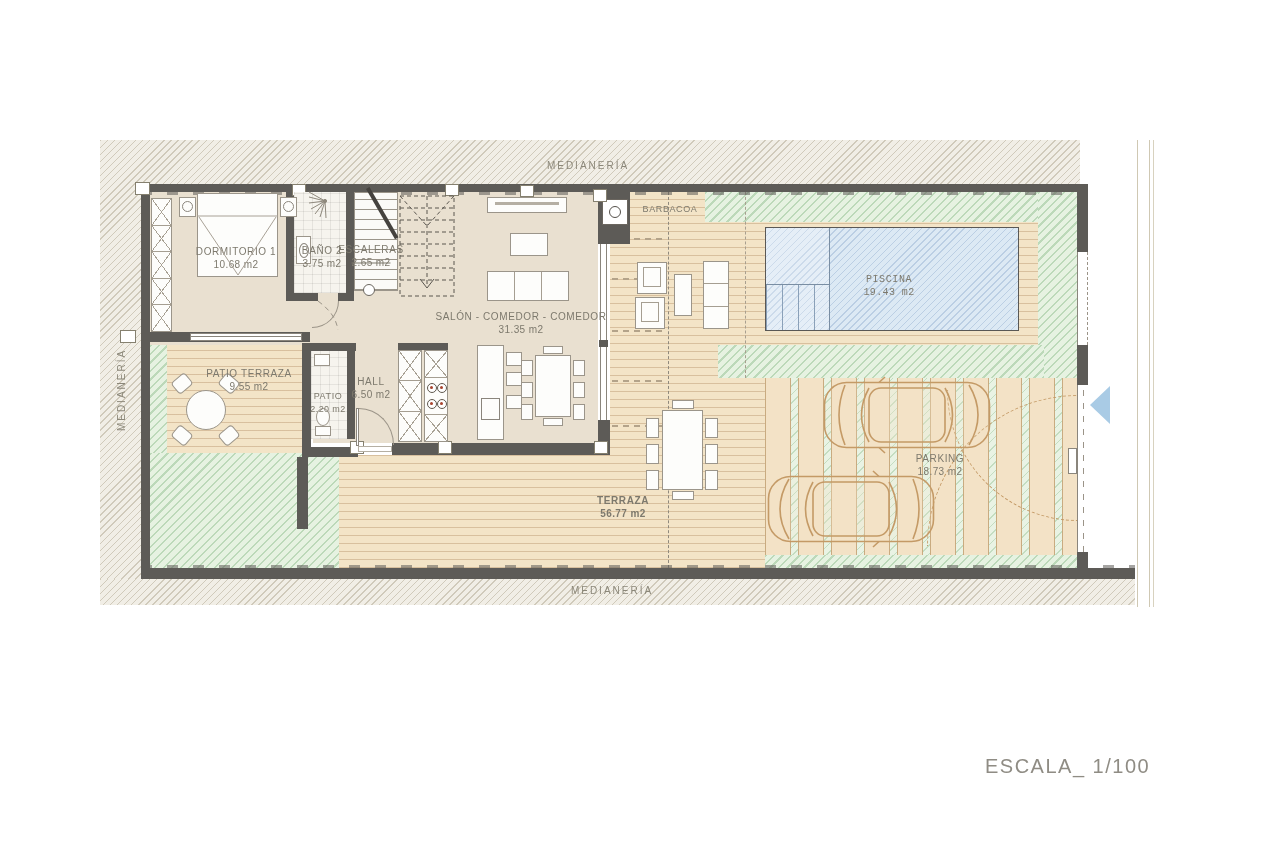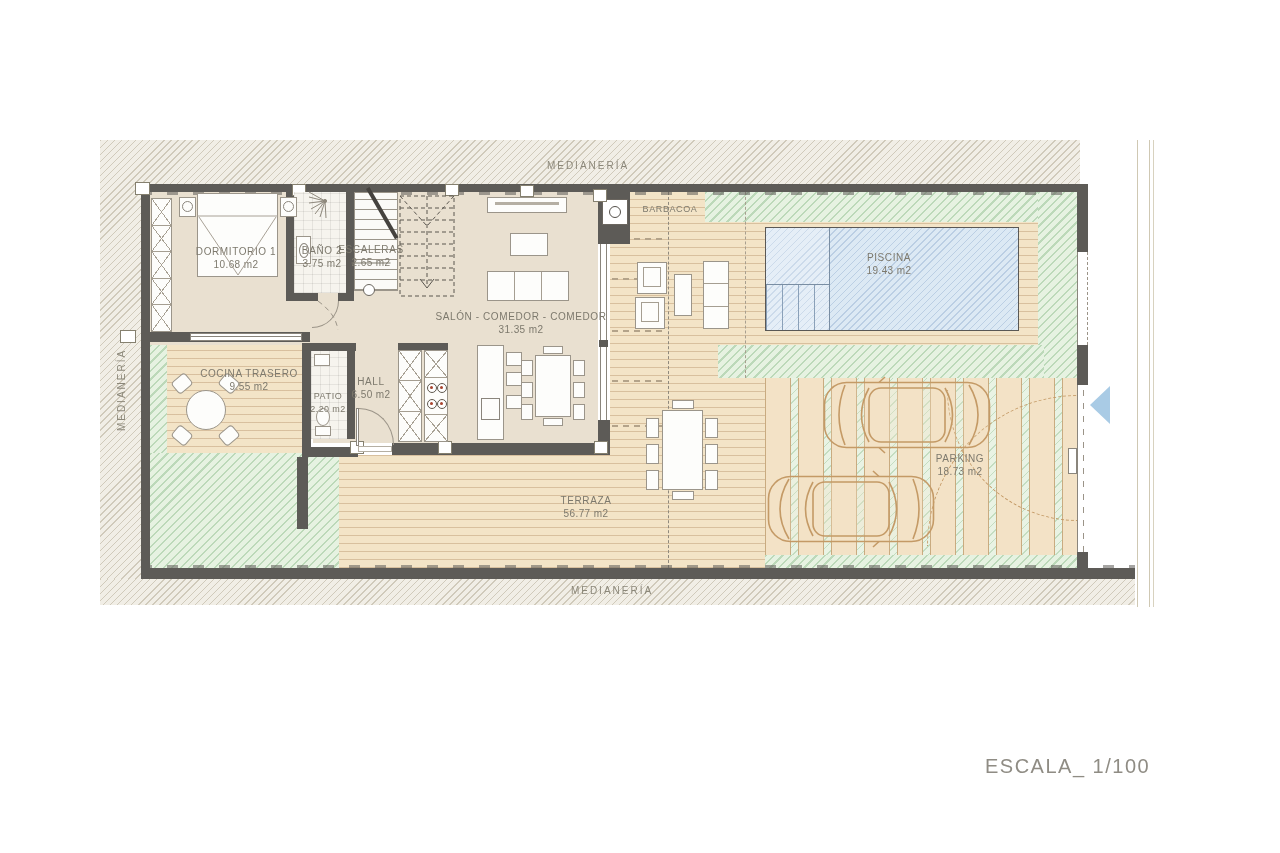--- a/index.html
+++ b/index.html
@@ -293,40 +293,40 @@
   </div>
   <div class="lbl" style="left:371px;top:256px;">
     <div class="name">ESCALERAS</div>
     <div class="area" style="text-decoration:line-through;text-decoration-color:#7d796d;">2.65 m2</div>
   </div>
   <div class="lbl" style="left:521px;top:323px;">
     <div class="name">SALÓN - COMEDOR - COMEDOR</div>
     <div class="area">31.35 m2</div>
   </div>
   <div class="lbl" style="left:249px;top:380px;">
-    <div class="name">COCINA TRASERO</div>
+    <div class="name">PATIO TERRAZA</div>
     <div class="area">9.55 m2</div>
   </div>
   <div class="lbl" style="left:328px;top:402px;font-size:9px;">
     <div class="name">PATIO</div>
     <div class="area">2.20 m2</div>
   </div>
   <div class="lbl" style="left:371px;top:388px;">
     <div class="name">HALL</div>
     <div class="area">6.50 m2</div>
   </div>
-  <div class="lbl" style="left:586px;top:507px;">
+  <div class="lbl" style="left:623px;top:507px;font-weight:bold;">
     <div class="name">TERRAZA</div>
     <div class="area">56.77 m2</div>
   </div>
-  <div class="lbl" style="left:889px;top:264px;">
+  <div class="lbl" style="left:889px;top:286px;font-family:Liberation Mono, monospace;">
     <div class="name">PISCINA</div>
     <div class="area">19.43 m2</div>
   </div>
-  <div class="lbl" style="left:960px;top:465px;">
+  <div class="lbl" style="left:940px;top:465px;">
     <div class="name">PARKING</div>
     <div class="area">18.73 m2</div>
   </div>
   <div class="lbl" style="left:670px;top:209px;font-size:9px;">
     <div class="name">BARBACOA</div>
   </div>
 
   <div class="bnd" style="left:588px;top:160px;transform:translateX(-50%);">MEDIANERÍA</div>
   <div class="bnd" style="left:612px;top:585px;transform:translateX(-50%);">MEDIANERÍA</div>
   <div class="bnd" style="left:121px;top:390px;transform:translate(-50%,-50%) rotate(-90deg);">MEDIANERÍA</div>

